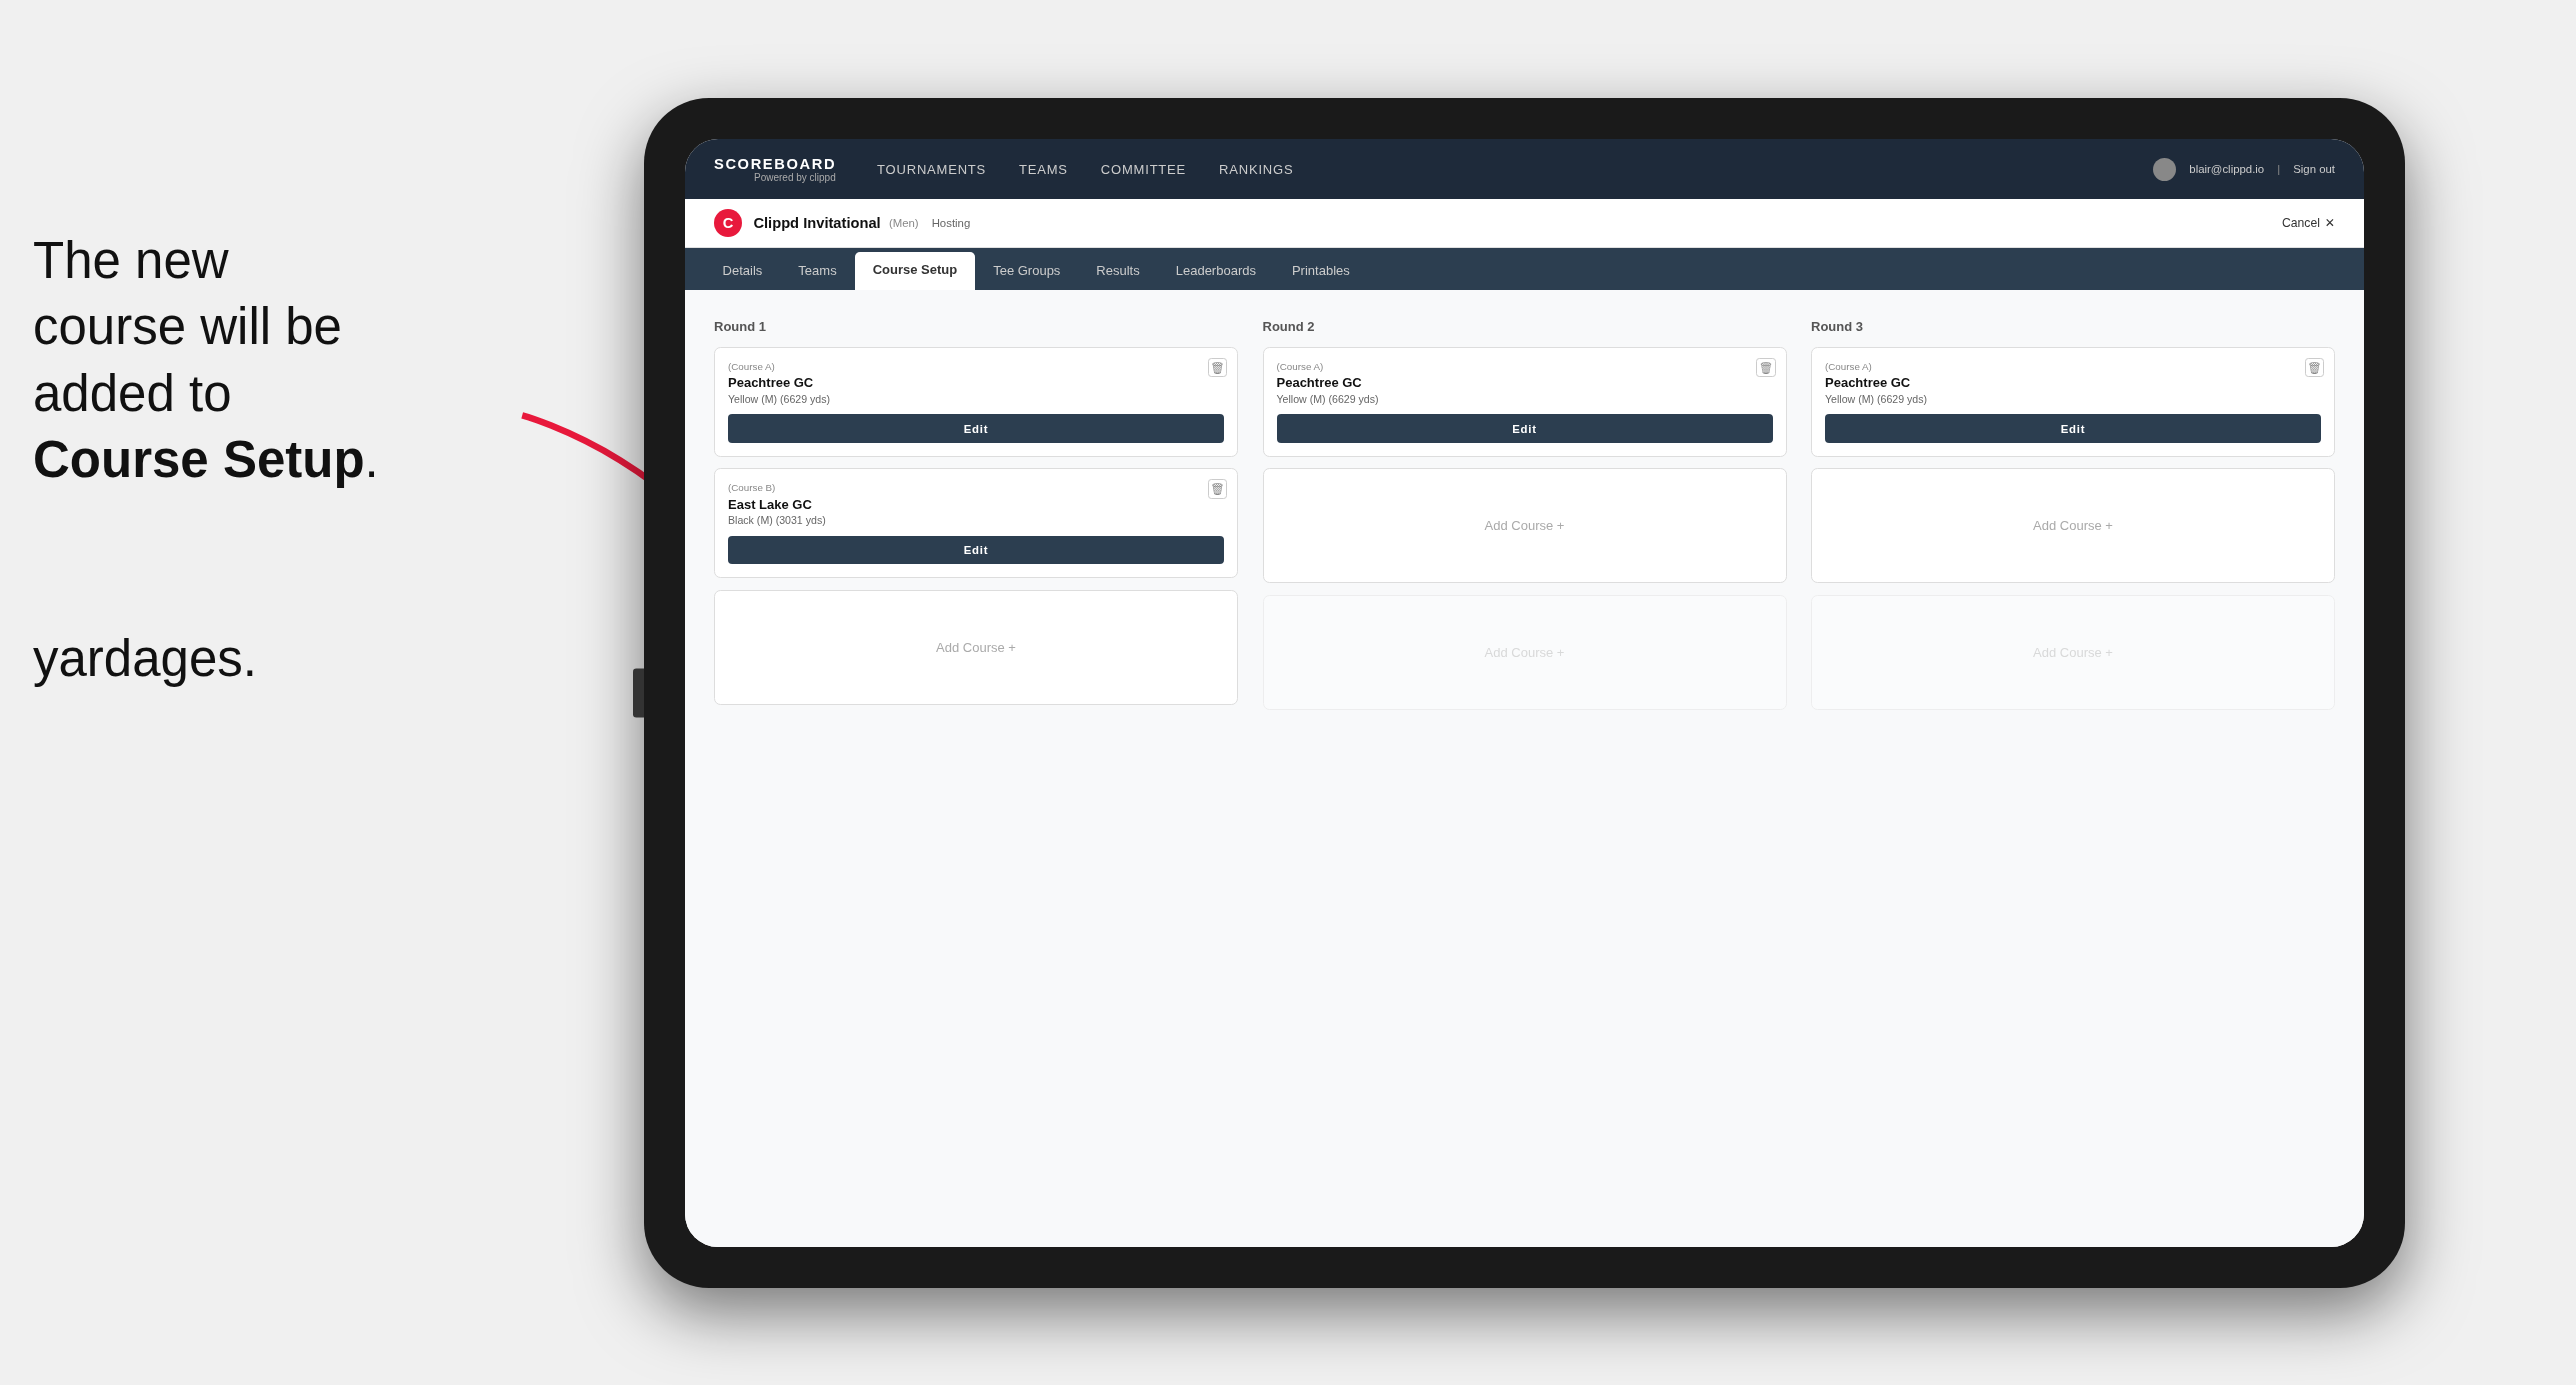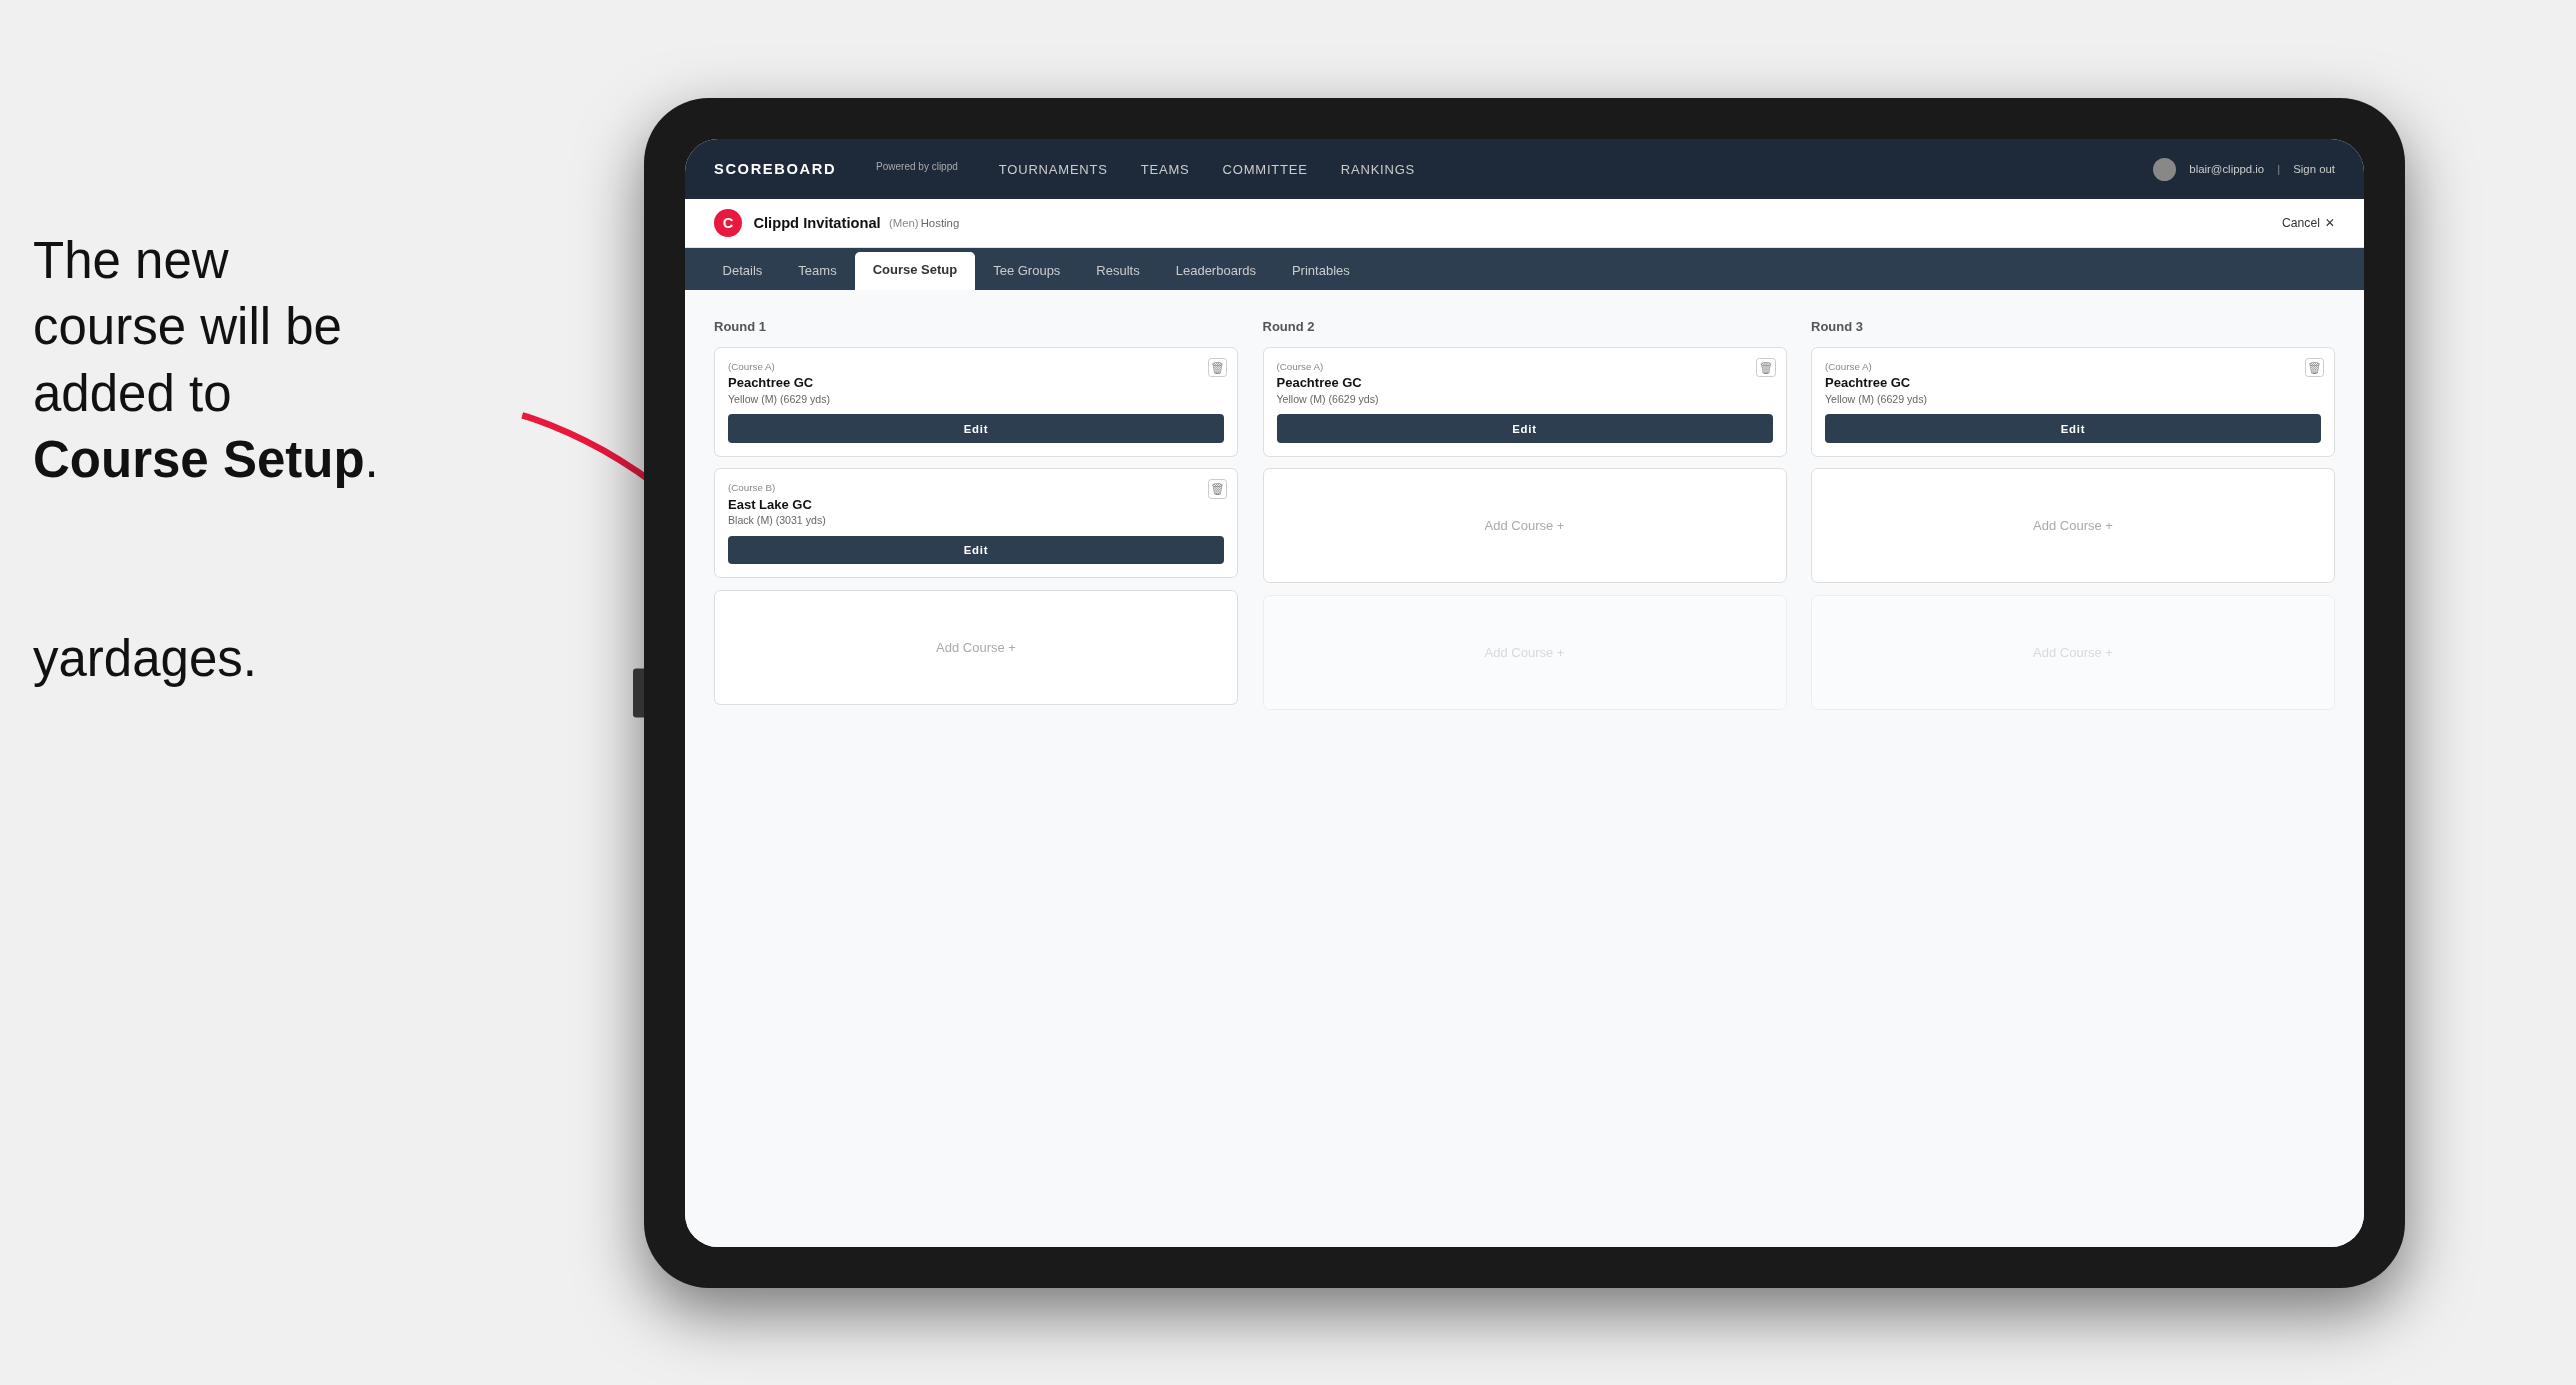--- a/index.html
+++ b/index.html
@@ -65,21 +65,21 @@
       background: #1e2a3a;
       display: flex;
       align-items: center;
       padding: 0 29px;
       height: 60px;
       flex-shrink: 0;
     }
 
     .brand {
       display: flex;
-      flex-direction: row;
+      flex-direction: column;
       margin-right: 41px;
     }
     .brand-title {
       color: #fff;
       font-size: 14.7px;
       font-weight: 700;
       letter-spacing: 1.6px;
     }
     .brand-sub {
       color: #aaa;
@@ -136,21 +136,21 @@
       font-size: 14.7px;
       font-weight: 600;
       color: #111;
     }
     .tournament-badge {
       margin-left: 8.2px;
       color: #888;
       font-size: 11.4px;
     }
     .tournament-status {
-      margin-left: 2px;
+      margin-left: 13px;
       color: #666;
       font-size: 11.4px;
     }
     .cancel-btn {
       margin-left: auto;
       color: #333;
       font-size: 12.2px;
       cursor: pointer;
       display: flex;
       align-items: center;

